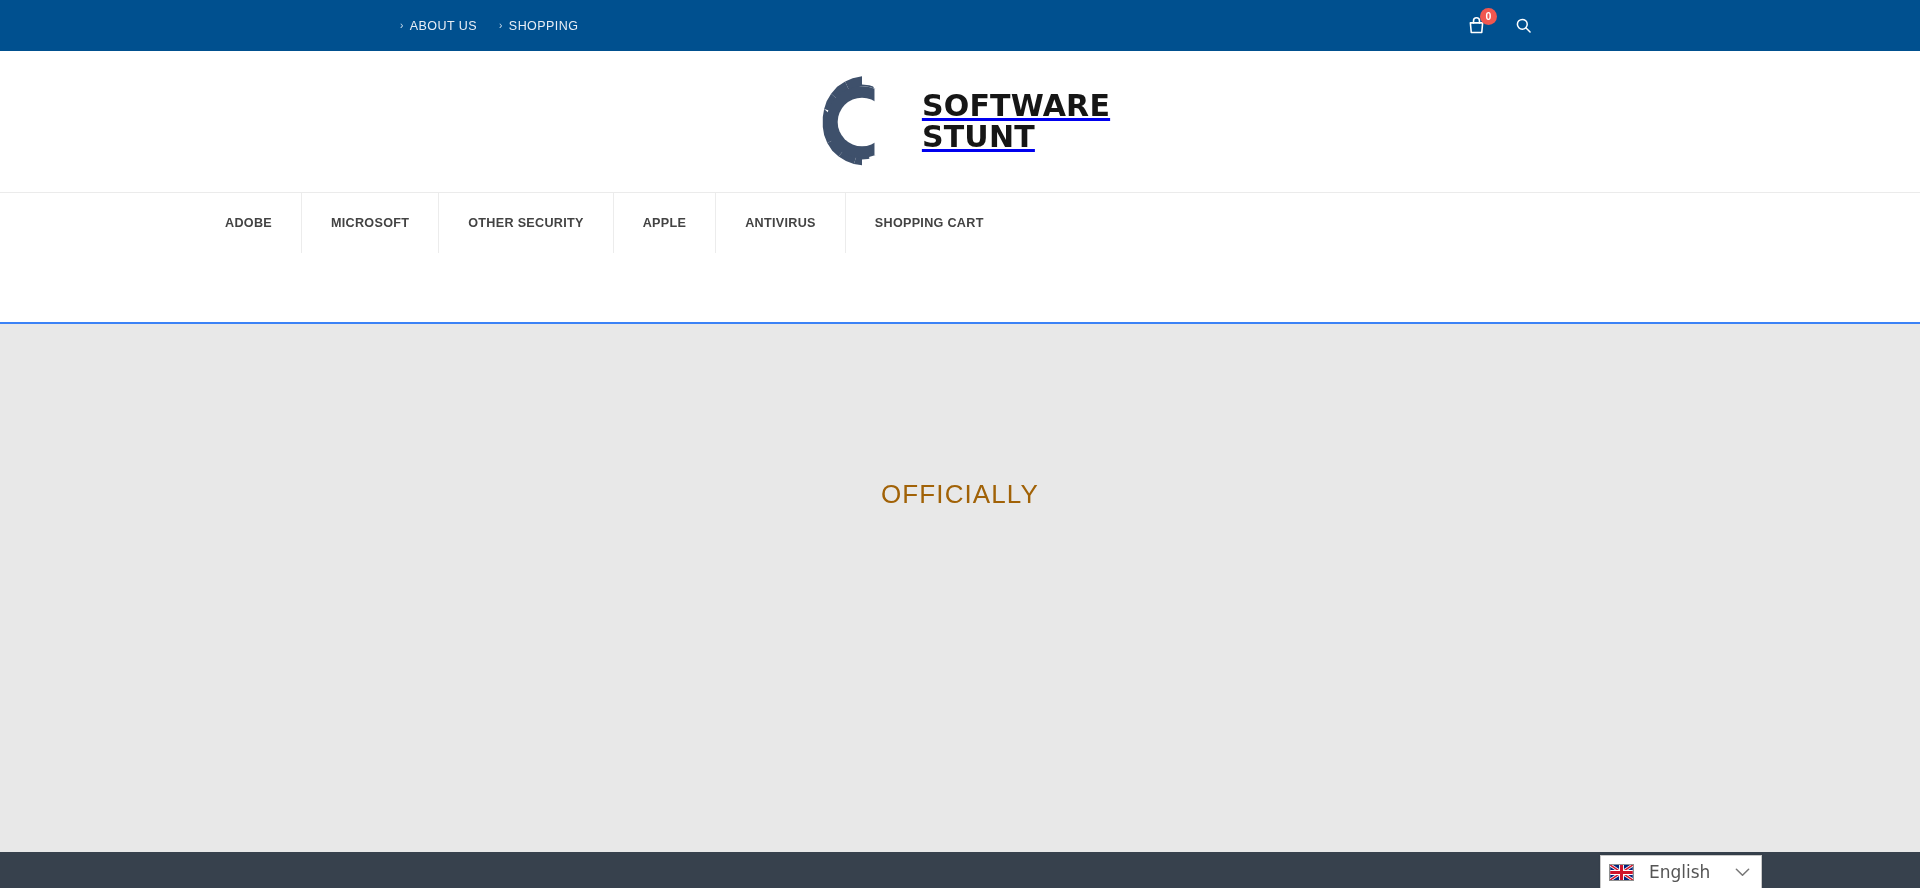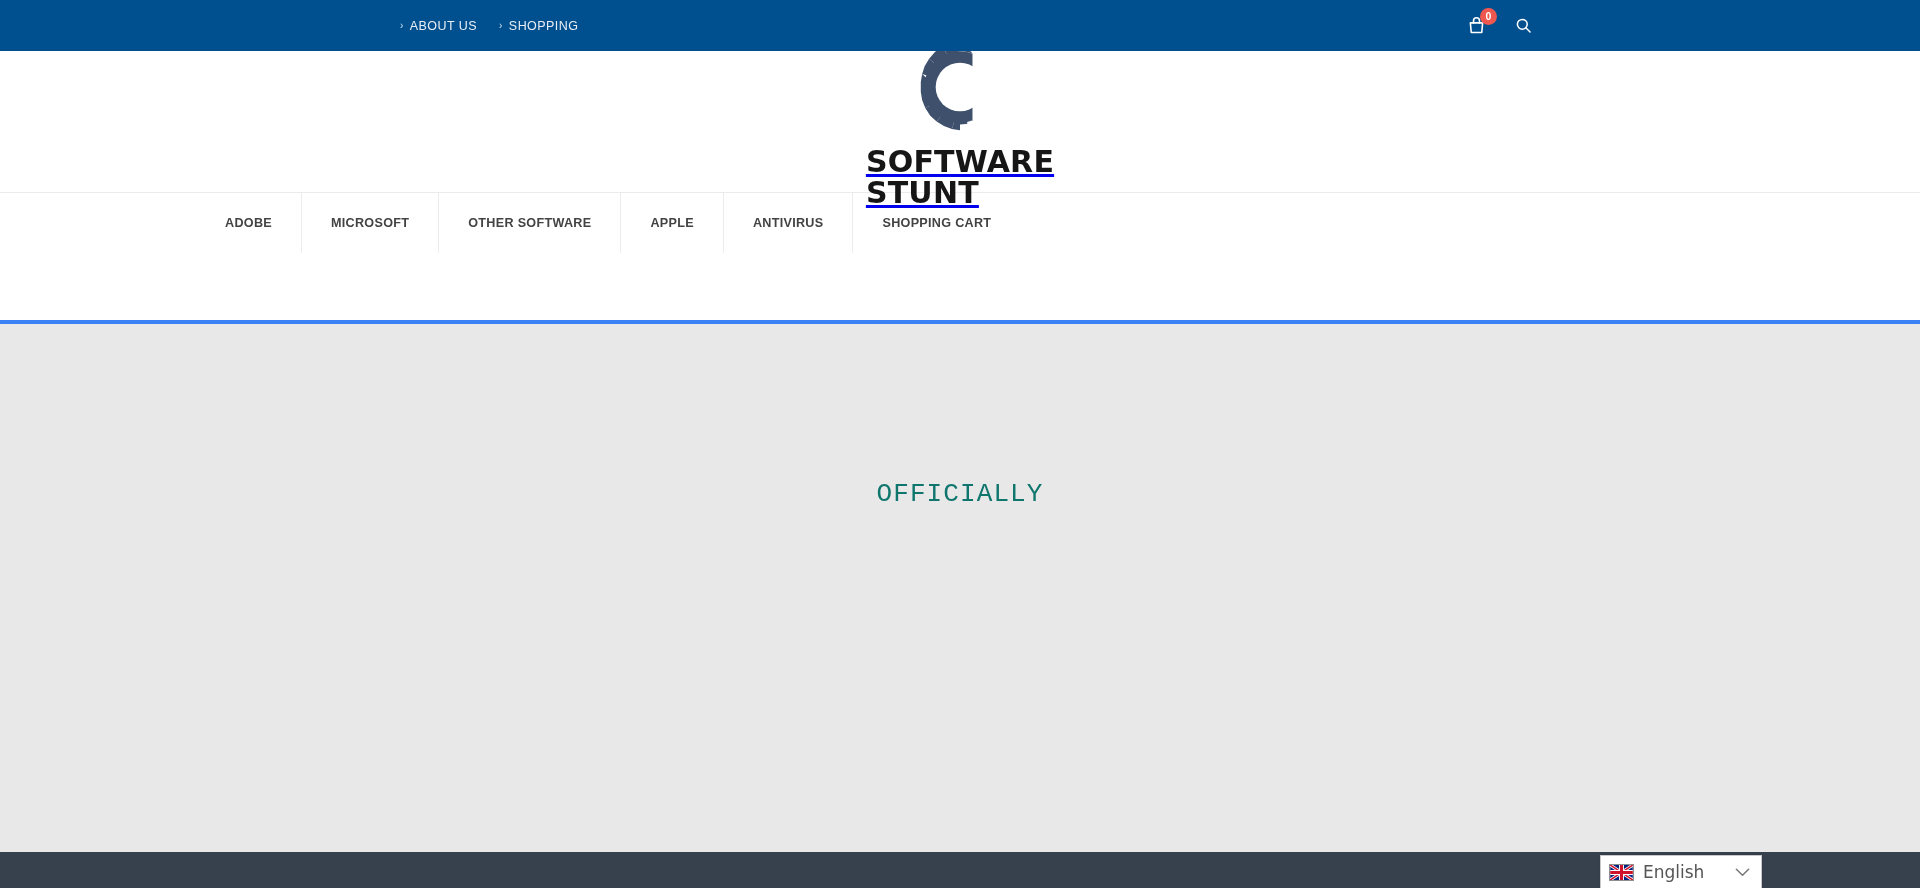--- a/index.html
+++ b/index.html
@@ -104,42 +104,41 @@
     display: flex;
     align-items: center;
     justify-content: center;
   }
 
   .logo {
     display: flex;
     align-items: center;
     gap: 8px;
     cursor: pointer;
-    flex-direction: column;
   }
 
   .logo-text {
     display: flex;
     flex-direction: column;
     justify-content: center;
     line-height: 1.03;
   }
 
   .logo-text span {
     font-family: "DejaVu Sans", sans-serif;
     font-weight: 700;
     font-size: 30px;
     letter-spacing: 0.2px;
     color: #161616;
   }
 
   
   .nav {
     border-top: 1px solid #ebebeb;
-    border-bottom: 4px solid #3b82f6;
+    border-bottom: 2px solid #3b82f6;
     background: #ffffff;
     padding: 0 0;
     height: 132px;
   }
 
   .nav-inner {
     width: 1528px;
     margin: 0 auto;
     display: flex;
     flex-wrap: wrap;
@@ -170,23 +169,23 @@
     display: flex;
     align-items: flex-start;
     justify-content: center;
     position: relative;
   }
 
   .hero-caption {
     margin-top: 155px;
     font-size: 26px;
     letter-spacing: 1.1px;
-    color: #0f766e;
+    color: #a16207;
     font-weight: 400;
-    font-family: Liberation Mono, monospace;
+    font-family: Liberation Sans, sans-serif;
   }
 
   
   .footer {
     height: 36px;
     background: #37414d;
   }
 
   
   .lang-widget {
@@ -194,21 +193,21 @@
     right: 158px;
     bottom: 0;
     width: 162px;
     height: 33px;
     background: #ffffff;
     border: 1px solid #c9c9c9;
     border-bottom: none;
     display: flex;
     align-items: center;
     padding: 0 11px 0 8px;
-    gap: 9px;
+    gap: 15px;
     cursor: pointer;
     box-shadow: 0 -1px 3px rgba(0,0,0,0.07);
   }
 
   .flag {
     width: 25px;
     height: 17px;
     flex: 0 0 auto;
     border: 1px solid #8f8f8f;
   }
@@ -302,21 +301,21 @@
       <span>SOFTWARE</span>
       <span>STUNT</span>
     </span>
   </a>
 </div>
 
 <nav class="nav">
   <div class="nav-inner">
     <a class="nav-item" href="#">ADOBE</a>
     <a class="nav-item" href="#">MICROSOFT</a>
-    <a class="nav-item" href="#">OTHER SOFTWARE</a>
+    <a class="nav-item" href="#">OTHER SECURITY</a>
     <a class="nav-item" href="#">APPLE</a>
     <a class="nav-item" href="#">ANTIVIRUS</a>
     <a class="nav-item no-border" href="#">SHOPPING CART</a>
   </div>
 </nav>
 
 <section class="hero">
   <div class="hero-caption">OFFICIALLY</div>
 </section>
 

